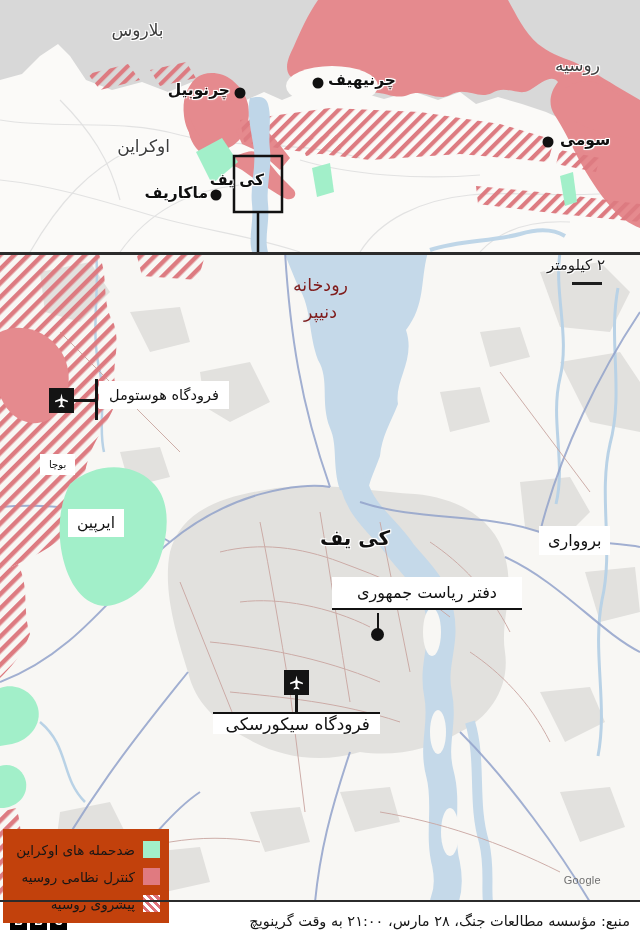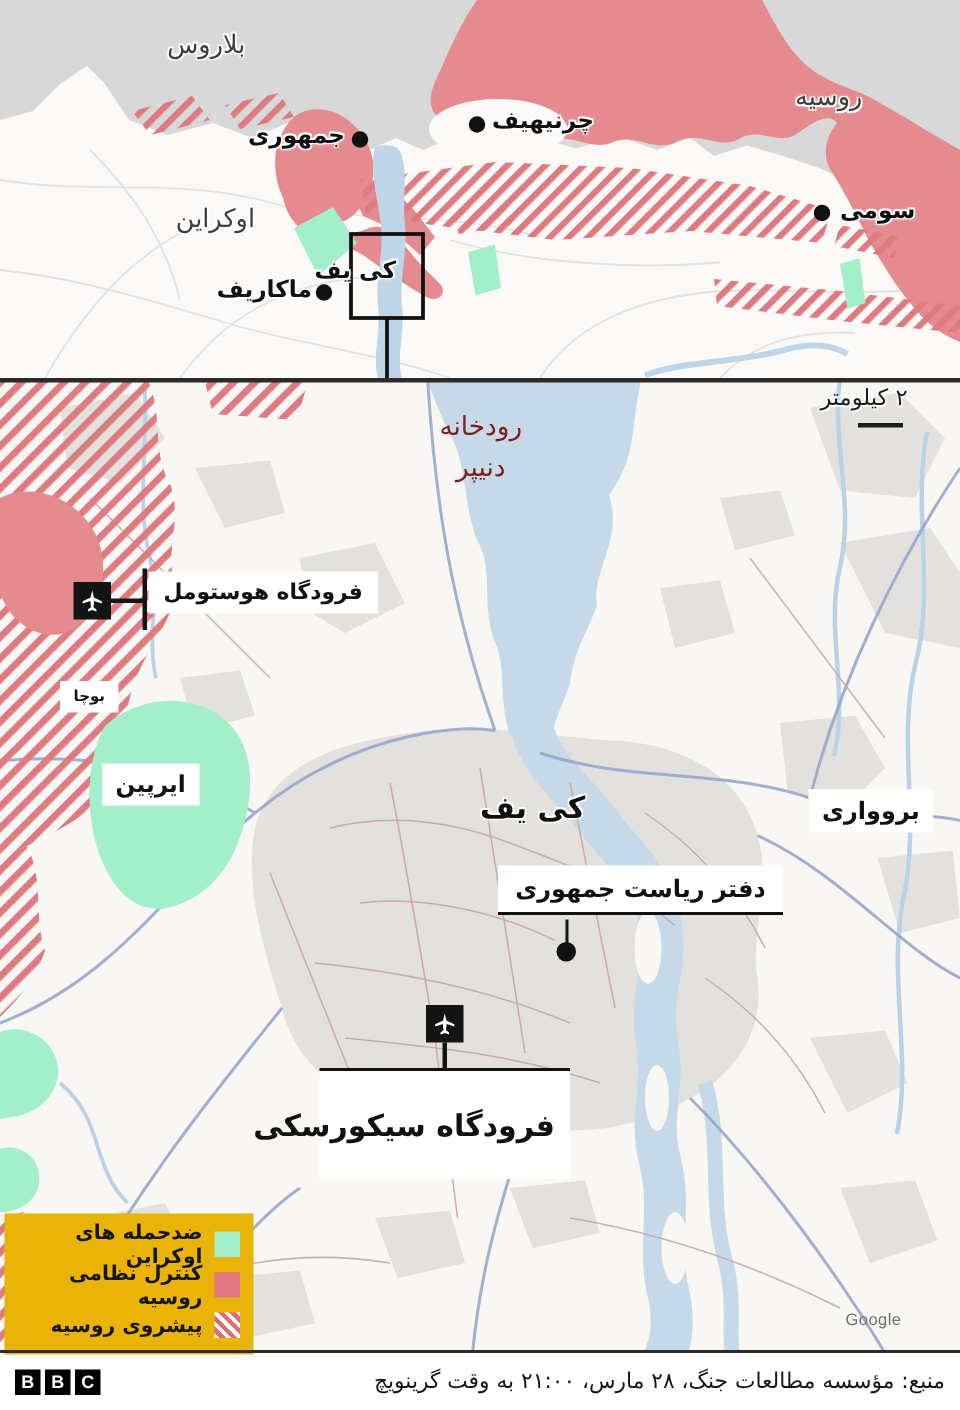--- a/index.html
+++ b/index.html
@@ -13,30 +13,30 @@
   #detail { position:absolute; left:0; top:252px; width:612px; height:650px; }
   #footer { position:absolute; left:0; top:902px; width:640px; height:38px;
             background:#fff; display:flex; align-items:center; justify-content:space-between;
             padding:0 10px; }
   .divider { position:absolute; left:0; width:640px; height:2.5px; background:#2b2b2b; z-index:30; }
 
   .map-label { position:absolute; white-space:nowrap; color:#101010; z-index:20;
     text-shadow:-1px -1px 0 #fff,1px -1px 0 #fff,-1px 1px 0 #fff,1px 1px 0 #fff,0 0 3px #fff; }
   .country { font-size:17px; font-weight:400; color:#3e3e3e; }
   .city { font-size:15.5px; font-weight:700; }
-  .box-label { position:absolute; background:#fff; color:#111; font-weight:700;
+  .box-label { position:absolute; background:#fff; color:#111; font-weight:400;
     white-space:nowrap; z-index:20; padding:5px 9px; }
 
   .airport-icon { position:absolute; width:25px; height:25px; background:#141414;
     display:flex; align-items:center; justify-content:center; z-index:22; }
   .leader { position:absolute; background:#141414; z-index:21; }
   .poi-dot { position:absolute; width:13px; height:13px; border-radius:50%; background:#111; z-index:22; }
 
-  #legend { position:absolute; left:3px; top:557px; width:166px; background:#eab308;
-    padding:7px 9px 6px 6px; z-index:25;font-weight:bold; }
+  #legend { position:absolute; left:3px; top:577px; width:166px; background:#c2410c;
+    padding:7px 9px 6px 6px; z-index:25; }
   .legend-row { display:flex; align-items:center; gap:8px; height:27px; }
   .swatch { width:17px; height:17px; flex:0 0 17px; }
   .swatch.green { background:#a2efc9; }
   .swatch.red { background:#e07a80; }
   .swatch.hatch { background:repeating-linear-gradient(45deg,#fff 0 2.5px,#dd6f76 2.5px 5.5px); }
   .legend-row span { font-size:13.5px; color:#161616; }
 
   #scale-label { position:absolute; right:7px; top:4px; font-size:15px; color:#1d1d1d; z-index:20;
     text-shadow:0 0 3px #fff,1px 1px 0 #fff,-1px -1px 0 #fff; }
   #scale-bar { position:absolute; left:572px; top:30px; width:30px; height:3px; background:#1d1d1d; z-index:20; }
@@ -122,23 +122,23 @@
       <rect x="234" y="156" width="48" height="56" fill="none" stroke="#111" stroke-width="2.5"></rect>
       <line x1="258" y1="212" x2="258" y2="252" stroke="#111" stroke-width="2.5"></line>
 
       <circle cx="240" cy="93" r="5.5" fill="#111"></circle>
       <circle cx="318" cy="83" r="5.5" fill="#111"></circle>
       <circle cx="548" cy="142" r="5.5" fill="#111"></circle>
       <circle cx="216" cy="195" r="5.5" fill="#111"></circle>
     </svg>
 
     <div class="map-label country" dir="rtl" style="left:85px; top:20px; width:105px; text-align:center;">بلاروس</div>
-    <div class="map-label country" dir="rtl" style="left:530px; top:55px; width:95px; text-align:left;">روسیه</div>
+    <div class="map-label country" dir="rtl" style="left:530px; top:55px; width:95px; text-align:center;">روسیه</div>
     <div class="map-label country" dir="rtl" style="left:75px; top:136px; width:95px; ">اوکراین</div>
-    <div class="map-label city" dir="rtl" style="left:146px; top:81px; width:84px; text-align:right;">جمهوری</div>
+    <div class="map-label city" dir="rtl" style="left:146px; top:81px; width:84px; text-align:right;">چرنوبیل</div>
     <div class="map-label city" dir="rtl" style="left:328px; top:71px; width:72px; text-align:left;">چرنیهیف</div>
     <div class="map-label city" dir="rtl" style="left:560px; top:131px; width:62px; text-align:left;">سومی</div>
     <div class="map-label city" dir="rtl" style="left:144px; top:184px; width:64px; text-align:right;">ماکاریف</div>
     <div class="map-label city" dir="rtl" style="left:218px; top:171px; width:46px; text-align:center;">کی یف</div>
   </section>
 
   <section id="detail">
     <div class="divider" style="top:0;"></div>
     <svg width="640" height="650" viewBox="0 0 640 650">
       <defs>
@@ -262,21 +262,21 @@
     <div class="box-label" dir="rtl" style="left:332px; top:325px; width:190px; text-align:center; font-size:16px; border-bottom:2.5px solid #111; padding:6px 10px;">دفتر ریاست جمهوری</div>
     <div class="leader" style="left:376.5px; top:361px; width:2.5px; height:16px;"></div>
     <div class="poi-dot" style="left:371px; top:376px;"></div>
 
     <div class="airport-icon" style="left:284px; top:418px;">
       <svg width="17" height="17" viewBox="0 0 24 24">
         <path fill="#fff" d="M12,2 L13.5,9 L21,12.5 L21,14.5 L13.8,12.2 L13.2,18 L16,20.3 L16,22 L12,20.8 L8,22 L8,20.3 L10.8,18 L10.2,12.2 L3,14.5 L3,12.5 L10.5,9 Z"></path>
       </svg>
     </div>
     <div class="leader" style="left:295px; top:443px; width:2.5px; height:17px;"></div>
-    <div class="box-label" dir="rtl" style="left:213px; top:460px; width:167px; text-align:center; font-size:20px; border-top:2.5px solid #111; padding:24px 10px;">فرودگاه سیکورسکی</div>
+    <div class="box-label" dir="rtl" style="left:213px; top:460px; width:167px; text-align:right; font-size:17px; border-top:2.5px solid #111; padding:0 10px;">فرودگاه سیکورسکی</div>
 
     <div id="legend" dir="rtl">
       <div class="legend-row">
         <div class="swatch green"></div>
         <span>ضدحمله های اوکراین</span>
       </div>
       <div class="legend-row">
         <div class="swatch red"></div>
         <span>کنترل نظامی روسیه</span>
       </div>

